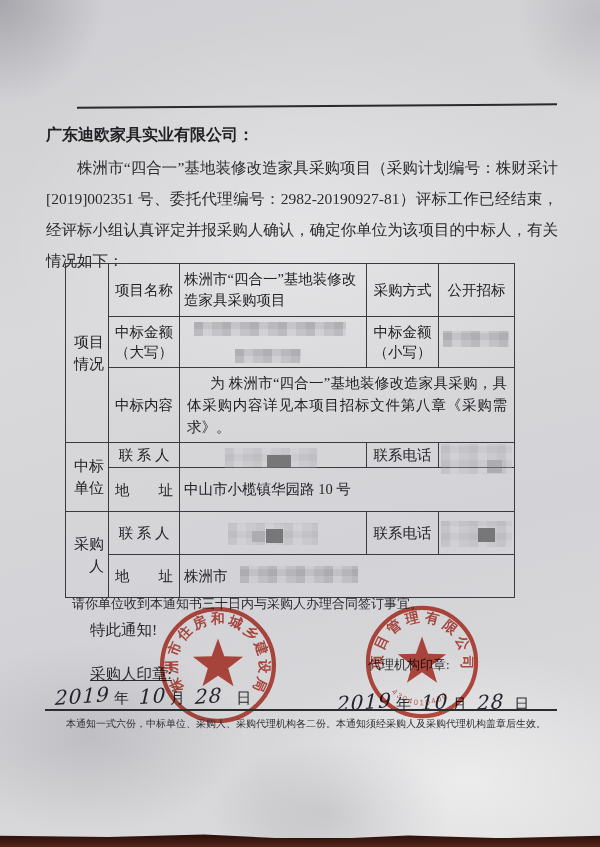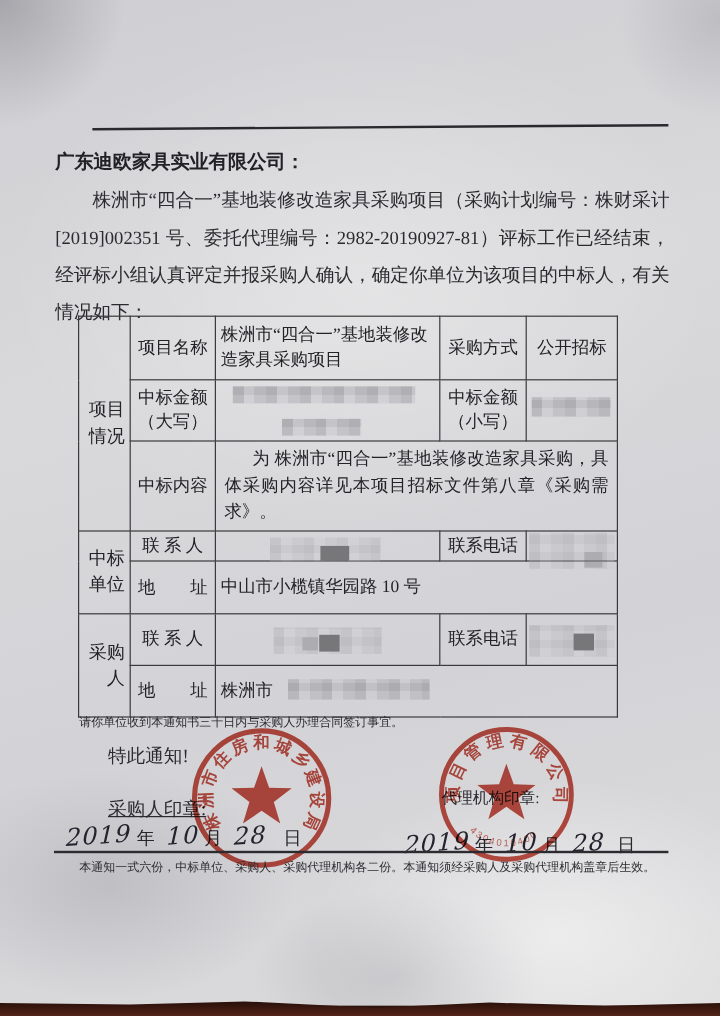--- a/index.html
+++ b/index.html
@@ -66,21 +66,21 @@
     background-image:
       repeating-linear-gradient(90deg, rgba(125,125,130,0.30) 0 9px, rgba(195,195,200,0.25) 9px 18px, rgba(155,155,160,0.30) 18px 28px),
       repeating-linear-gradient(0deg, rgba(205,205,210,0.45) 0 7px, rgba(168,168,173,0.45) 7px 14px);
   }
   .mosaic.faint { opacity:0.55; }
   .blk { position:absolute; background:#2c2c2e; }
   .blk.mid { background:#8e8e92; }
 
   .sign-notice {
     position:absolute; top:595px; left:46px; width:512px;
-    font-size:10px; text-indent:2em; color:#2b2b2f;font-family:Liberation Mono, monospace;
+    font-size:13px; text-indent:2em; color:#2b2b2f;font-family:Liberation Mono, monospace;
   }
   .hereby { position:absolute; top:620px; left:90px; font-size:15.5px; color:#2b2b2f; }
   .seal-label-left  { position:absolute; top:664px; left:90px;  font-size:15.5px; color:#2b2b2f;text-decoration:underline; }
   .seal-label-right { position:absolute; top:656px; left:368px; font-size:13px; color:#2b2b2f; }
 
   .dateline { position:absolute; font-size:15px; color:#26262c; white-space:nowrap; }
   .dateline.left  { top:684px; left:55px; }
   .dateline.right { top:690px; left:337px; }
   .hand {
     font-family:"DejaVu Serif", serif; font-style:italic;

